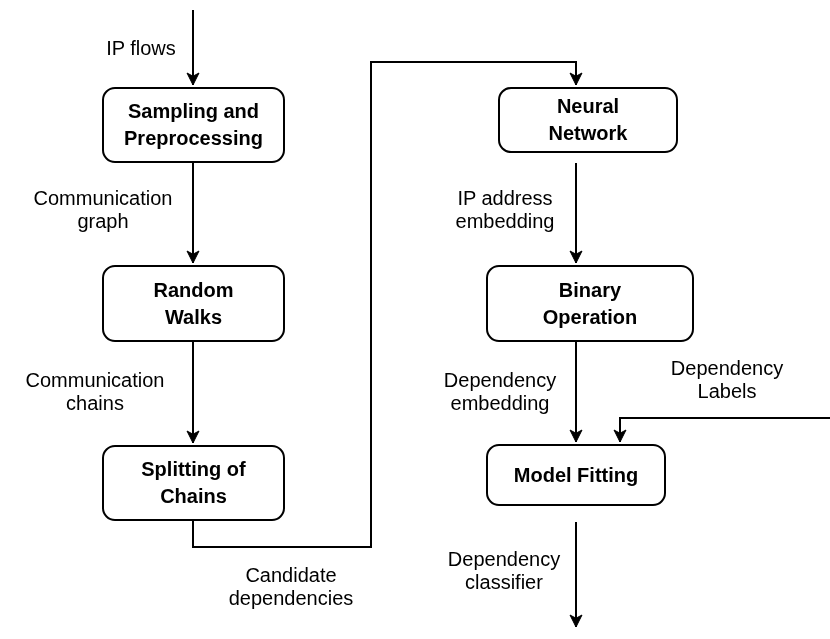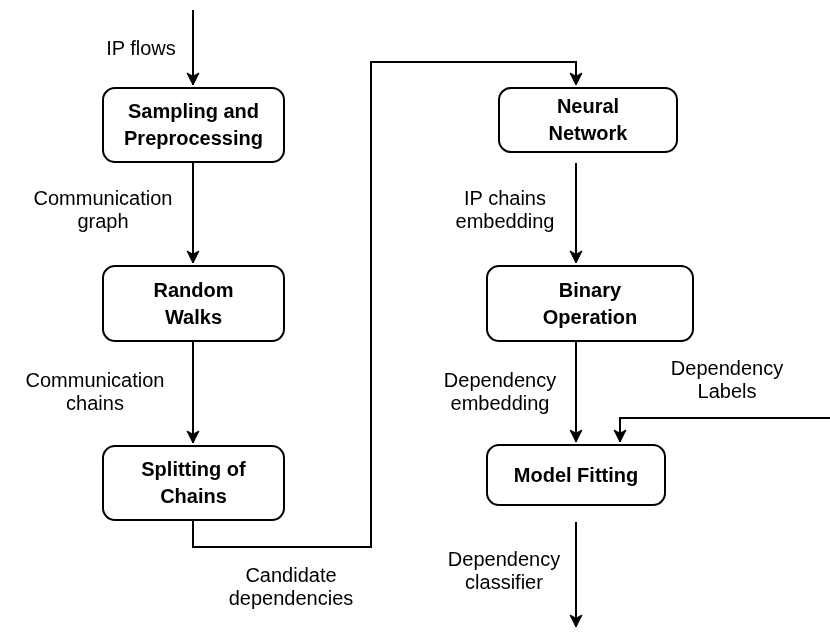--- a/index.html
+++ b/index.html
@@ -97,21 +97,21 @@
 Operation</div>
   <div class="node n-model">Model Fitting</div>
 
   <div class="edge-label l-ipflows">IP flows</div>
   <div class="edge-label l-comgraph">Communication
 graph</div>
   <div class="edge-label l-comchain">Communication
 chains</div>
   <div class="edge-label l-canddep">Candidate
 dependencies</div>
-  <div class="edge-label l-ipaddr">IP chains
+  <div class="edge-label l-ipaddr">IP address
 embedding</div>
   <div class="edge-label l-depembed">Dependency
 embedding</div>
   <div class="edge-label l-deplabel">Dependency
 Labels</div>
   <div class="edge-label l-depclass">Dependency
 classifier</div>
 
 </div>
 

